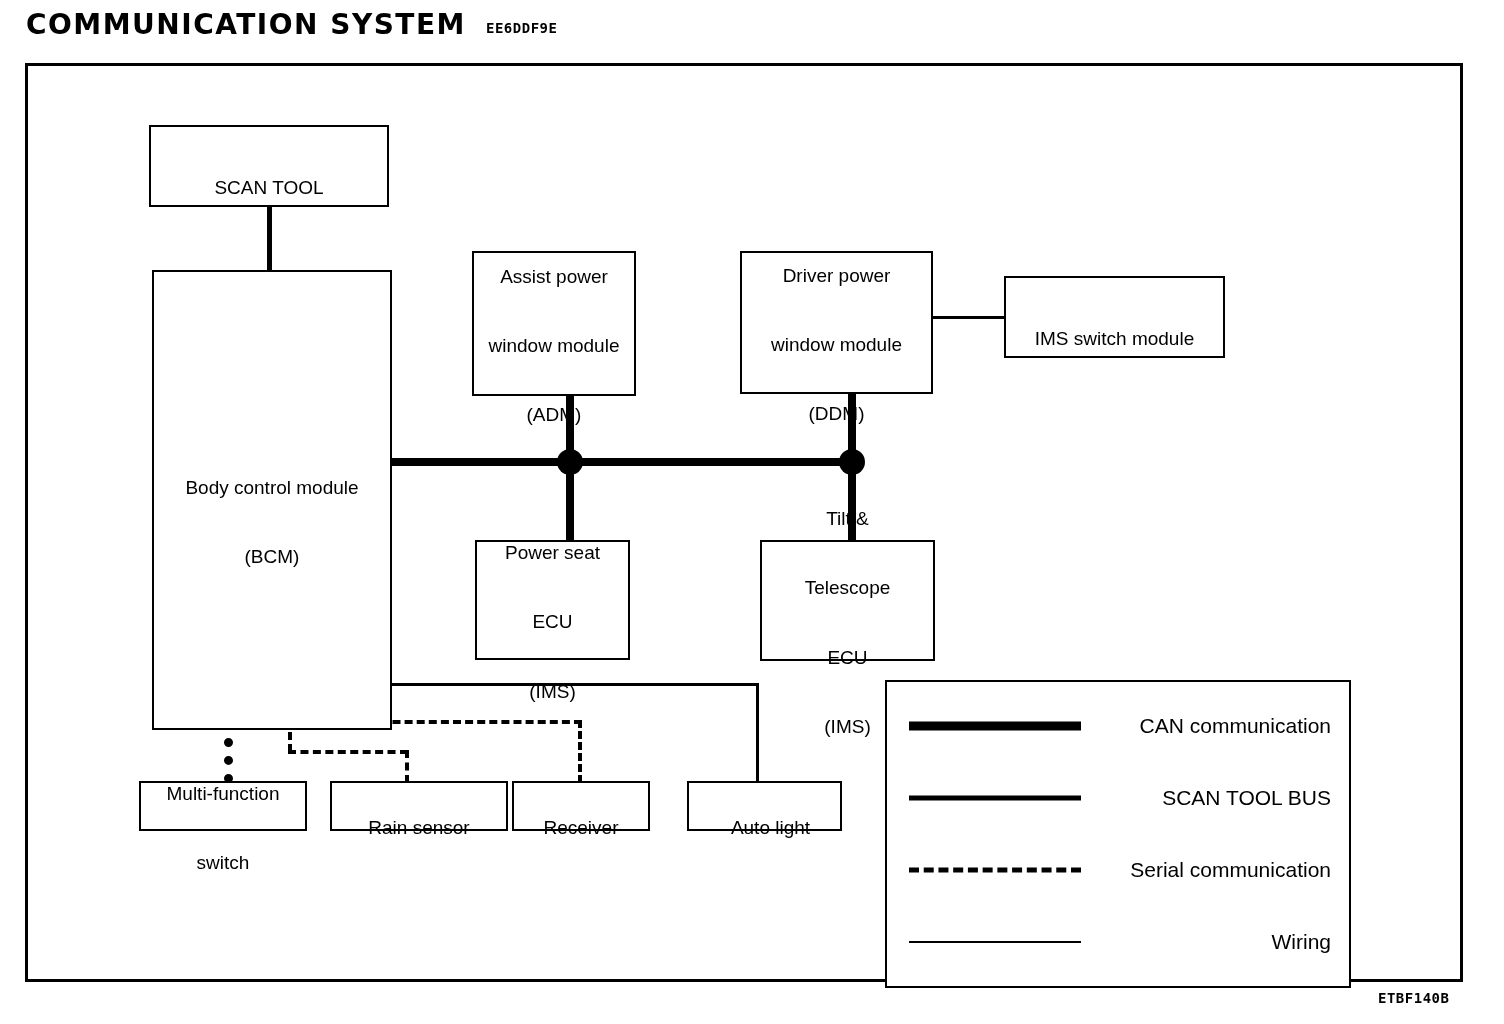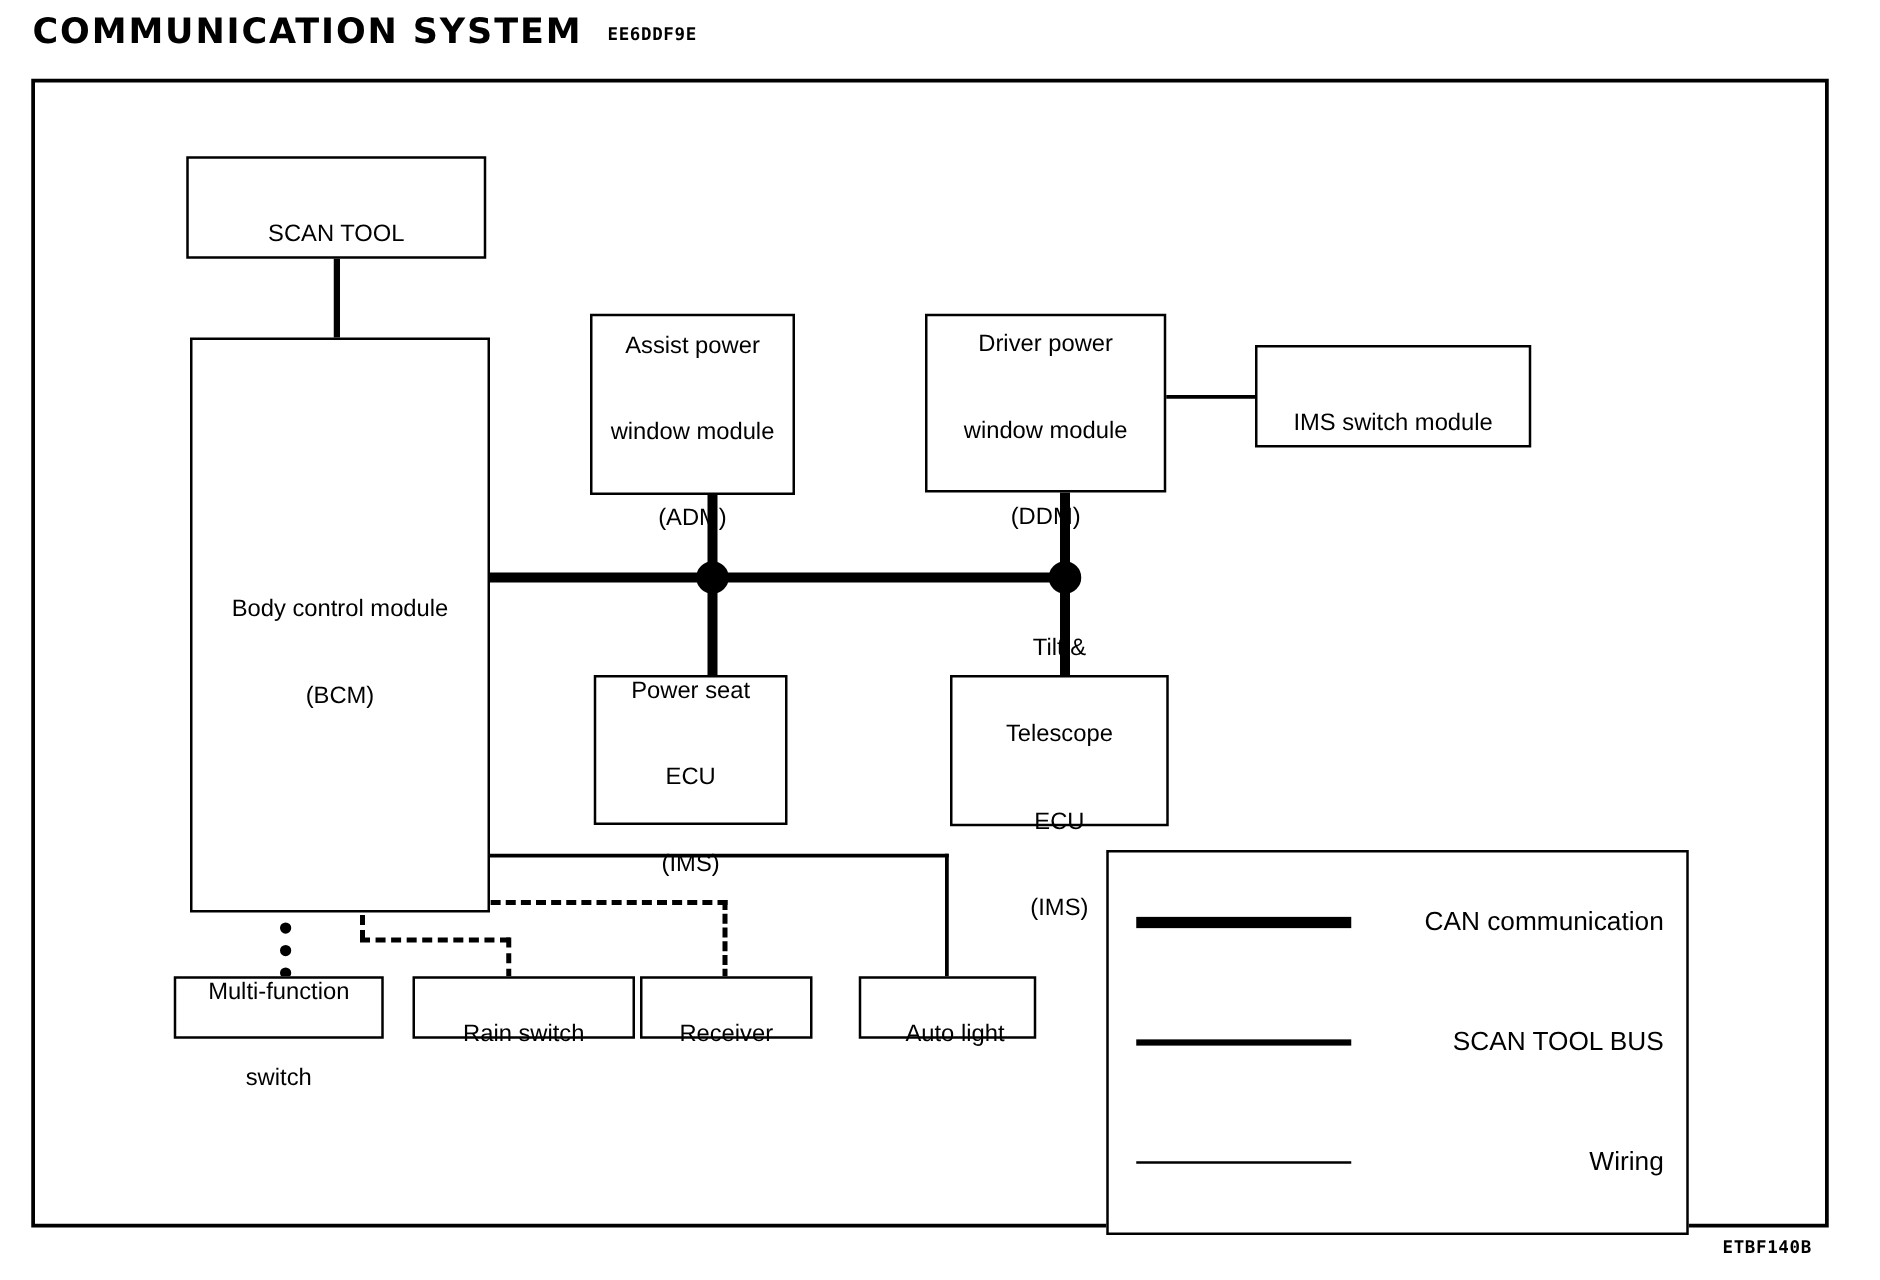--- a/index.html
+++ b/index.html
@@ -150,45 +150,51 @@
   <span class="ln">ECU</span>
   <span class="ln">(IMS)</span>
 </div>
 
 <div class="box" style="left:139px;top:781px;width:168px;height:50px;text-align:center;">
   <span class="ln">Multi-function</span>
   <span class="ln">switch</span>
 </div>
 
 <div class="box" style="left:330px;top:781px;width:178px;height:50px;">
-  <span class="ln">Rain switch</span>
+  <span class="ln">Rain sensor</span>
 </div>
 
 <div class="box" style="left:512px;top:781px;width:138px;height:50px;">
   <span class="ln">Receiver</span>
 </div>
 
-<div class="box" style="left:687px;top:781px;width:142px;height:50px;padding-left:12px;">
+<div class="box" style="left:687px;top:781px;width:155px;height:50px;padding-left:12px;">
   <span class="ln">Auto light</span>
 </div>
 
 <div id="legend">
   <div class="leg-row">
     <span class="leg-sample">
         <i class="s-can"></i>
       </span>
     <span class="leg-label">CAN communication</span>
   </div>
   <div class="leg-row">
     <span class="leg-sample">
         <i class="s-bus"></i>
       </span>
     <span class="leg-label">SCAN TOOL BUS</span>
   </div>
   <div class="leg-row">
     <span class="leg-sample">
+        <i class="s-serial"></i>
+      </span>
+    <span class="leg-label">Serial communication</span>
+  </div>
+  <div class="leg-row">
+    <span class="leg-sample">
         <i class="s-wiring"></i>
       </span>
     <span class="leg-label">Wiring</span>
   </div>
 </div>
 
 <div id="footer-code">ETBF140B</div>
 
 </body></html>

